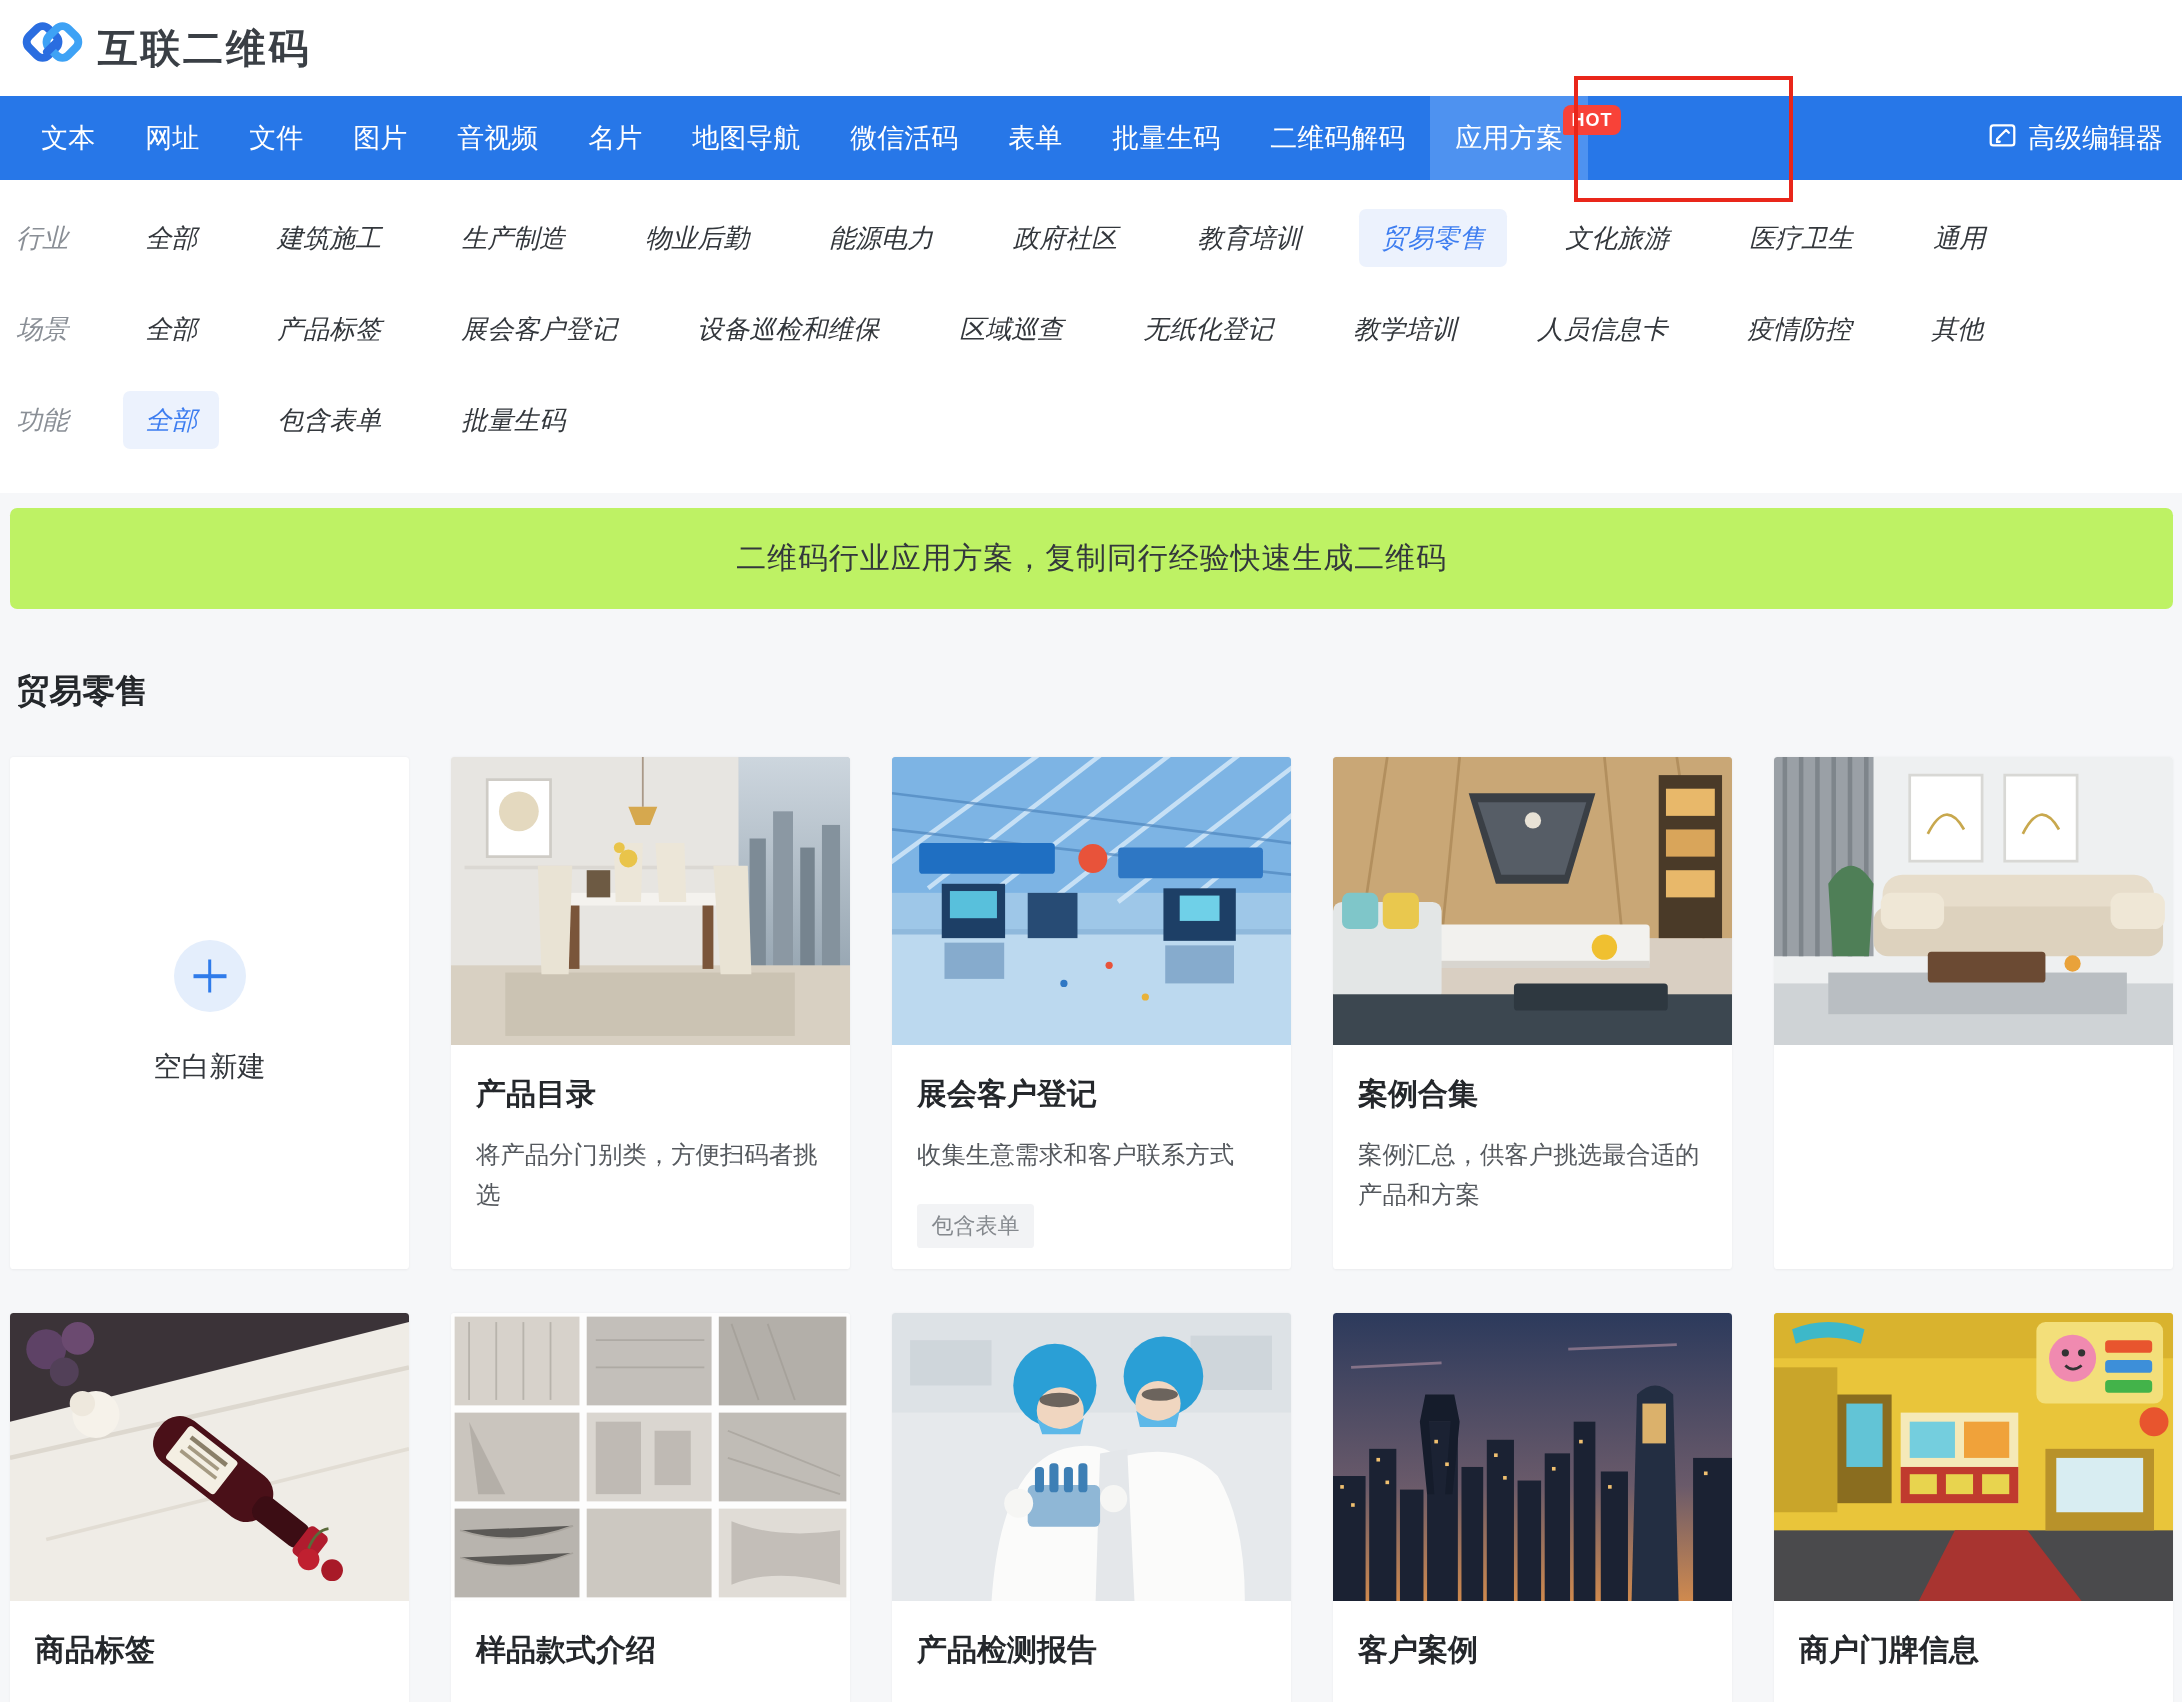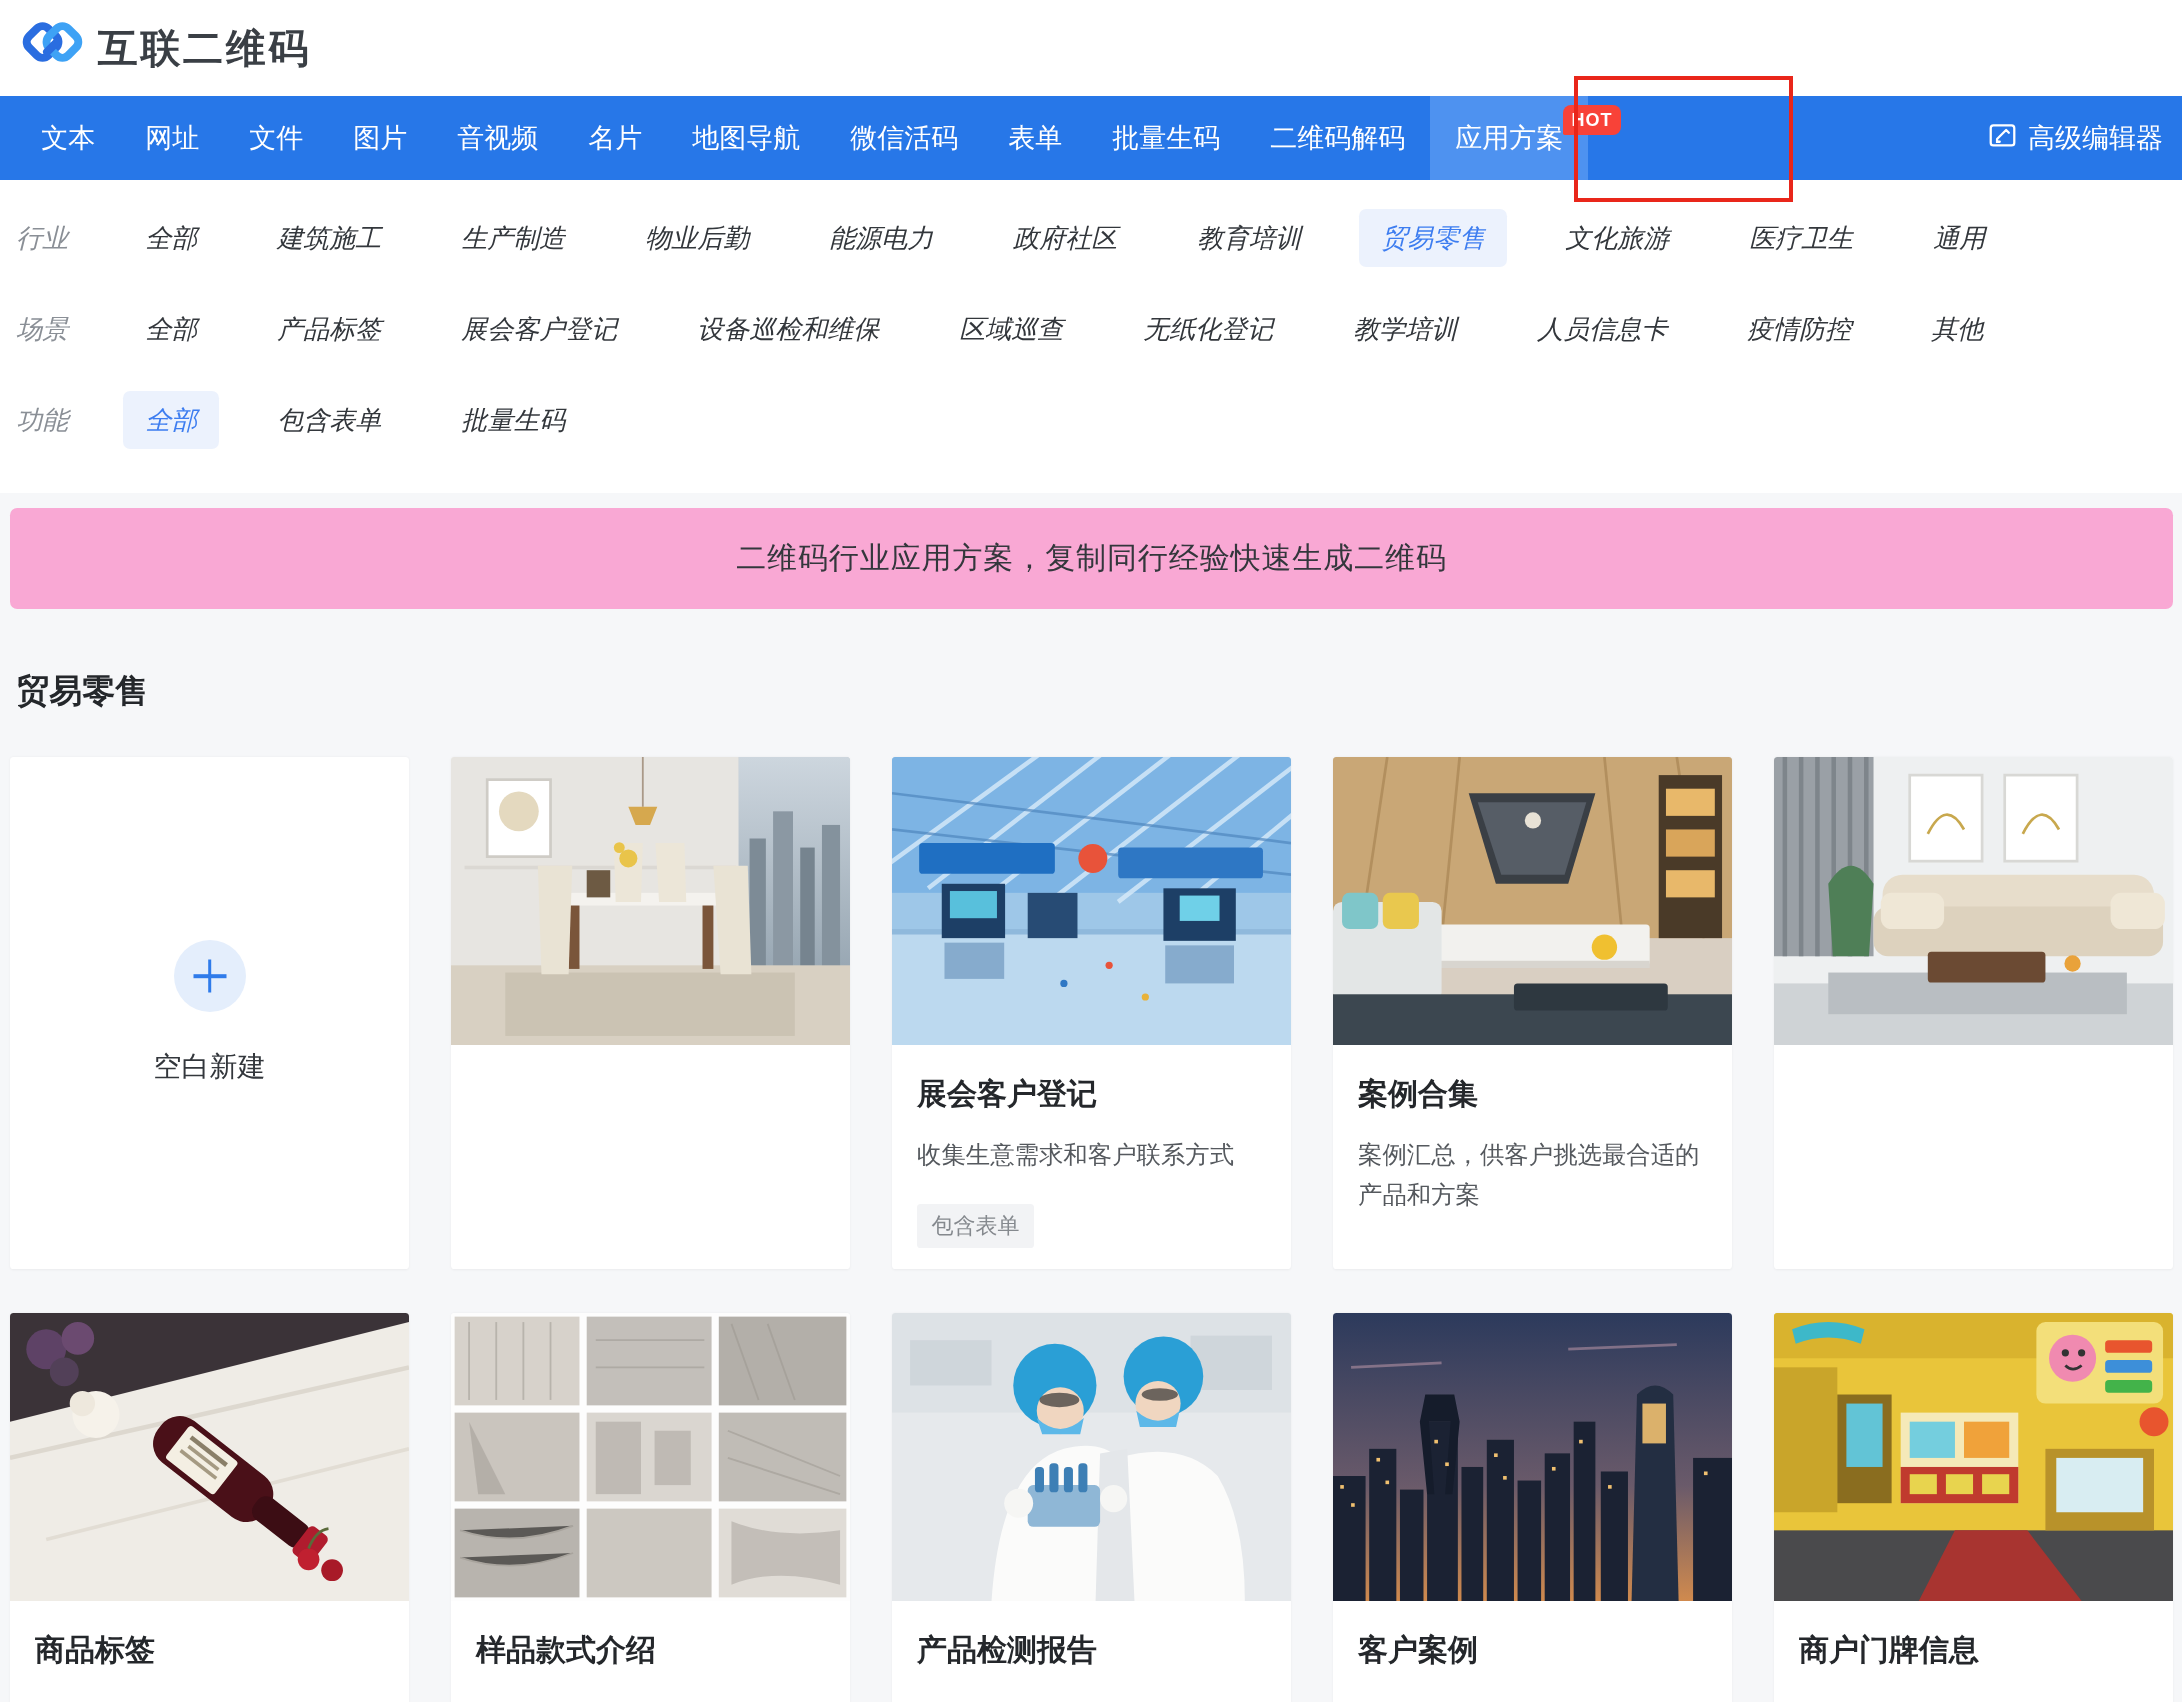--- a/index.html
+++ b/index.html
@@ -43,21 +43,21 @@
   
   .filters { background:#fff; padding:12.7px 0 27px 0;font-style:italic; }
   .frow { display:flex; align-items:center; height:91px; padding-left:16.3px; }
   .frow-label { width:107px; font-size:26px; color:#8a8f96; flex-shrink:0; }
   .fopt { font-size:26px; color:#33373c; margin-right:36px; padding:11.8px 22px;
     border-radius:7.2px; cursor:pointer; white-space:nowrap; }
   .fopt.sel { color:#3d7df0; background:#ecf2fd; }
 
   
   .content { background:#f6f7f9; padding-top:15.4px; min-height:1196px; }
-  .banner { margin:0 10px; height:101px; background:#f9a8d4; border-radius:7.2px;
+  .banner { margin:0 10px; height:101px; background:#bef264; border-radius:7.2px;
     display:flex; align-items:center; justify-content:center; }
   .banner-text { font-size:30px; color:#33373c; font-weight:500; letter-spacing:0.9px; }
   .section-title { margin:60px 0 43px 16.3px; font-size:33px; font-weight:bold; color:#24272b; }
 
   .grid { display:grid; grid-template-columns:repeat(5,1fr); gap:42px; margin:0 10px; }
   .grid + .grid { margin-top:44px; }
   .card { background:#fff; border-radius:3.6px; height:512px; overflow:hidden; cursor:pointer;
     box-shadow:0 0.9px 2.7px rgba(0,0,0,0.05); display:flex; flex-direction:column; }
   .card-img { height:288px; flex-shrink:0; overflow:hidden; position:relative; }
   .card-img svg { display:block; width:100%; height:100%; }
@@ -203,20 +203,24 @@
           <rect x="278" y="164" width="12" height="70" fill="#7a553a"></rect>
           <rect x="150" y="125" width="26" height="30" fill="#6d5a43"></rect>
           <path d="M96 120 L134 120 L130 240 L100 240 Z" fill="#e9e3d4"></path>
           <path d="M290 120 L328 120 L332 240 L298 240 Z" fill="#e9e3d4"></path>
           <path d="M180 95 L212 95 L210 160 L182 160 Z" fill="#ece6d8"></path>
           <path d="M226 95 L258 95 L260 160 L230 160 Z" fill="#ece6d8"></path>
           <circle cx="196" cy="112" r="10" fill="#e9c44a"></circle>
           <circle cx="186" cy="100" r="6" fill="#e9c44a"></circle>
         </svg>
       </div>
+      <div class="card-body">
+        <div class="card-title">产品目录</div>
+        <div class="card-desc">将产品分门别类，方便扫码者挑选</div>
+      </div>
     </div>
 
     <div class="card">
       <div class="card-img">
         <svg viewBox="0 0 441 318" preserveAspectRatio="none">
           <rect width="441" height="318" fill="#9ec7e8"></rect>
           <rect x="0" y="0" width="441" height="150" fill="#7db4e4"></rect>
           <g stroke="#d9ecfa" stroke-width="5" opacity="0.8">
             <line x1="-20" y1="130" x2="200" y2="-30"></line>
               <line x1="40" y1="145" x2="260" y2="-25"></line>

